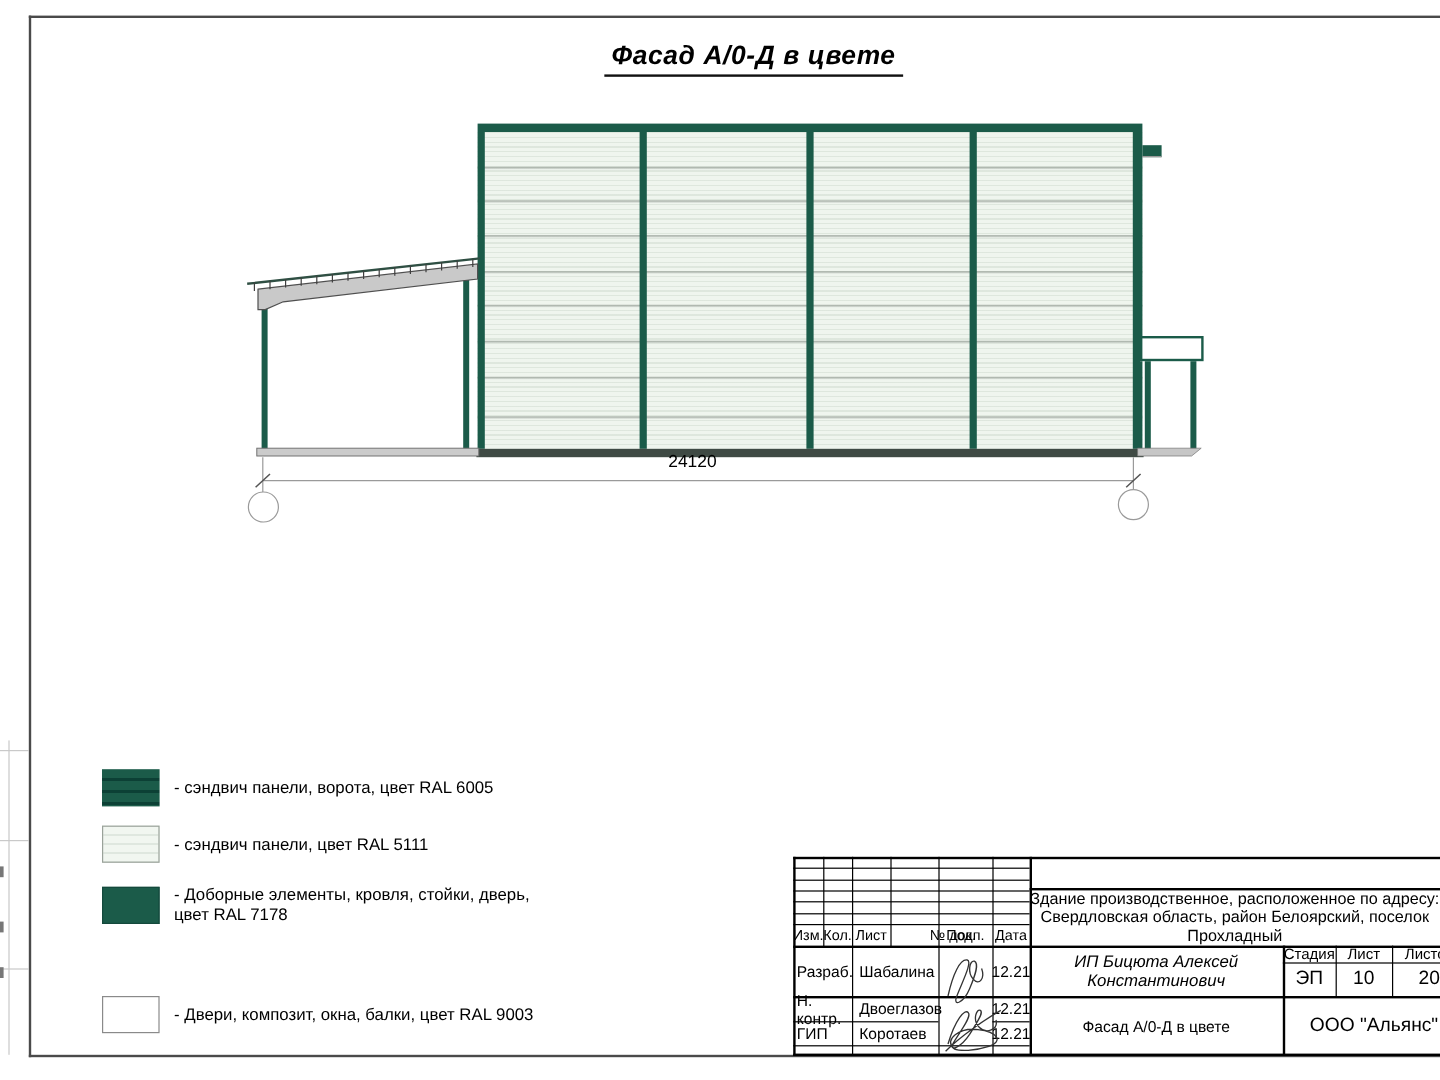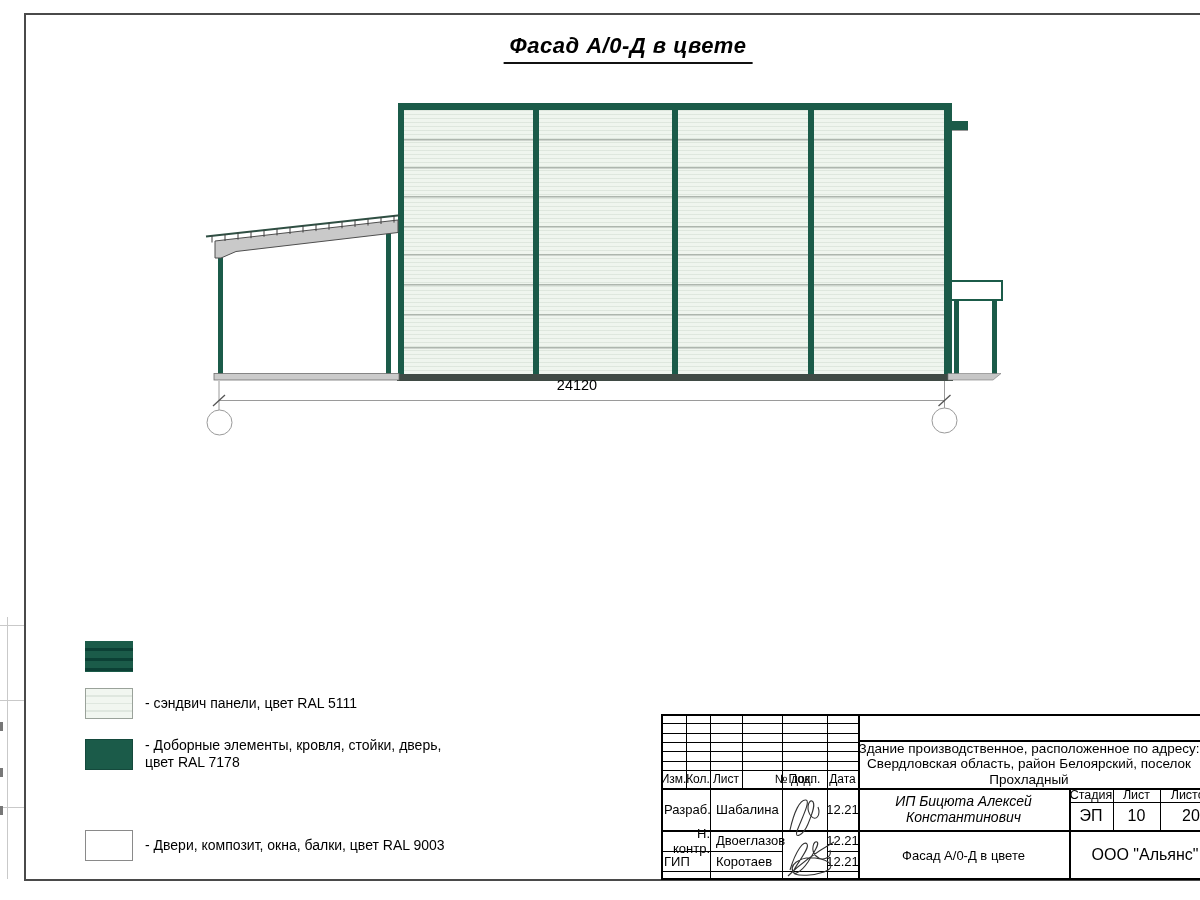--- a/index.html
+++ b/index.html
@@ -42,21 +42,21 @@
   .sw-gate{background:repeating-linear-gradient(to bottom,#1b5b49 0 7px,#0c4035 7px 10px);}
   .sw-light{background-color:#f1f6f0;background-image:repeating-linear-gradient(to bottom,rgba(0,0,0,0) 0 6px,#dfe7df 6px 7.5px);border:1px solid #9aa29a;box-sizing:border-box;}
   .sw-solid{background:#1b5b49;border:1px solid #14493c;box-sizing:border-box;}
   .sw-white{background:#fff;border:1px solid #8a8a8a;box-sizing:border-box;}
   .legend-label{font-size:14px;line-height:17px;}
   .preline{white-space:pre-line;}
 
   
   .tb{position:absolute;left:661px;top:714px;width:539px;height:166px;}
   .tb .cell{position:absolute;display:flex;align-items:center;justify-content:center;text-align:center;}
-  .tb .cell-left{justify-content:flex-start;text-align:right;padding-left:3px;box-sizing:border-box;}
+  .tb .cell-left{justify-content:flex-start;text-align:left;padding-left:3px;box-sizing:border-box;}
   .fs12{font-size:12px;}
   .fs13{font-size:13px;}
   .fs135{font-size:13.5px;line-height:15.5px;}
   .fs16{font-size:16px;}
   .italic{font-style:italic;}
 
   .overlay{position:absolute;left:0;top:0;pointer-events:none;}
 </style>
 </head>
 <body>
@@ -107,20 +107,21 @@
     <div class="post" style="left:992px;top:301px;height:73px;"></div>
 
     <div class="dim-label">24120</div>
     <div class="axis-label" style="left:219px;top:423px;">А/0</div>
     <div class="axis-label" style="left:944px;top:421px;font-size:13px;">Д</div>
   </div>
 
   <div>
     <div class="legend-row" style="top:641px;">
       <div class="swatch sw-gate"></div>
+      <div class="legend-label">- сэндвич панели, ворота, цвет RAL 6005</div>
     </div>
     <div class="legend-row" style="top:688px;">
       <div class="swatch sw-light"></div>
       <div class="legend-label">- сэндвич панели, цвет RAL 5111</div>
     </div>
     <div class="legend-row" style="top:737px;">
       <div class="swatch sw-solid"></div>
       <div class="legend-label preline">- Доборные элементы, кровля, стойки, дверь,
 цвет RAL 7178</div>
     </div>

